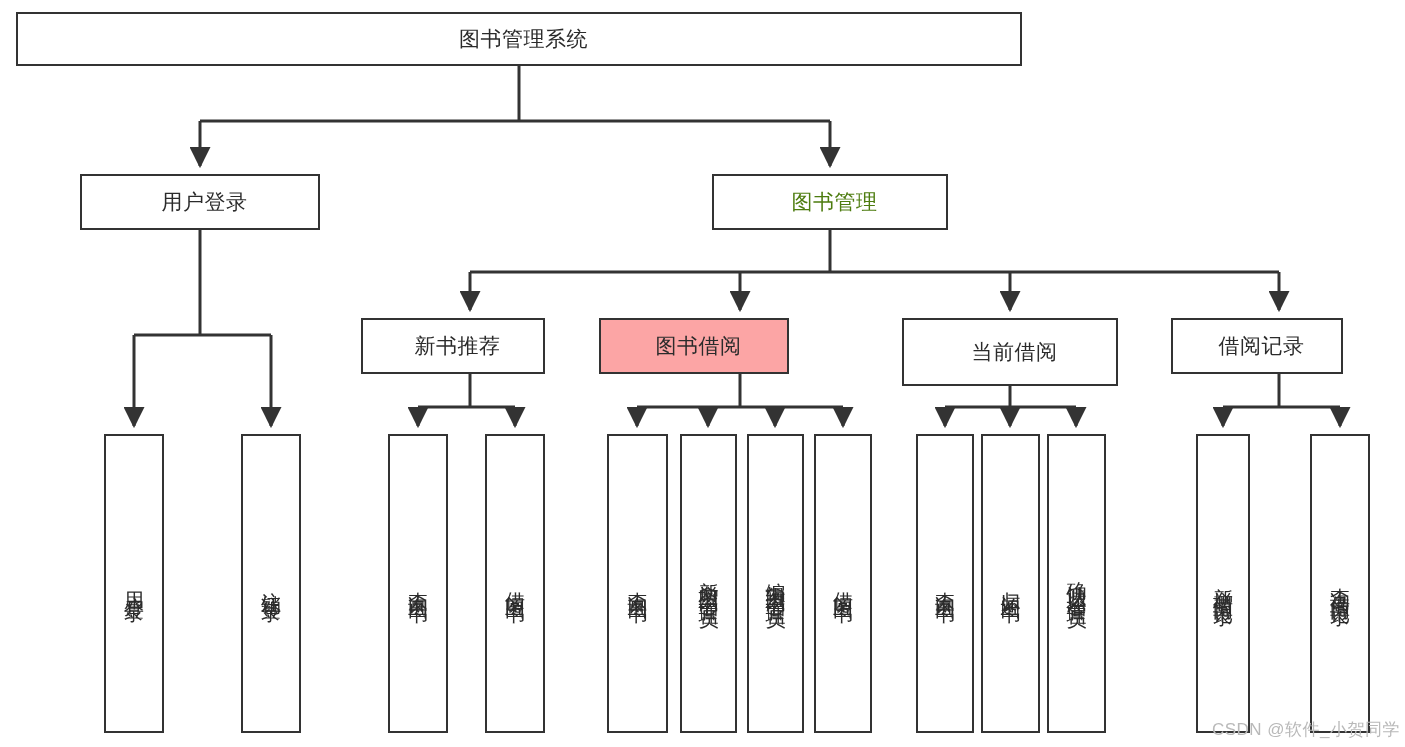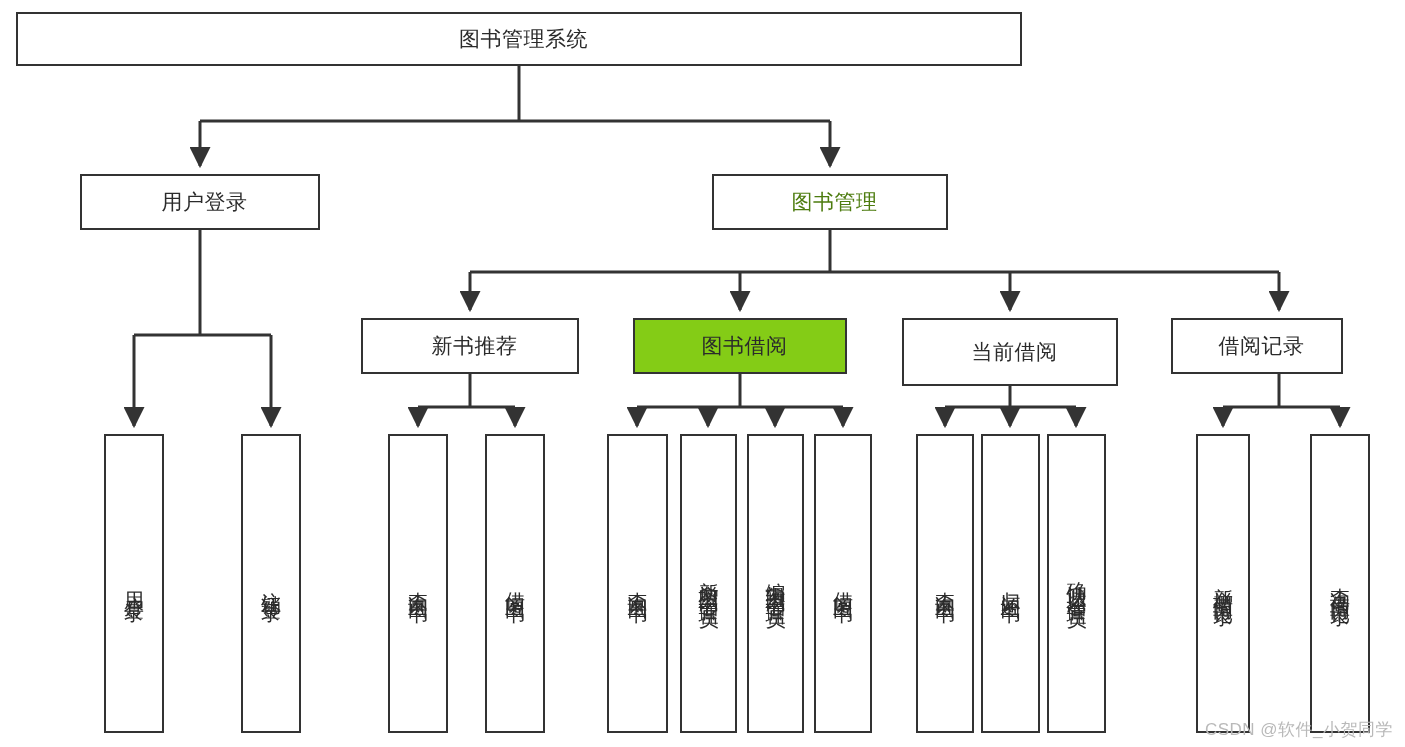--- a/index.html
+++ b/index.html
@@ -52,21 +52,21 @@
     text-align: center;
   }
   .node.vert .vtext {
     writing-mode: vertical-rl;
     text-orientation: upright;
     display: block;
     white-space: nowrap;
   }
   .watermark {
     position: absolute;
-    right: 12px;
+    right: 5px;
     bottom: 6px;
     font-size: 17px;
     color: #b9b9b9;
     letter-spacing: 0.5px;
     z-index: 5;
     white-space: nowrap;
   }
 </style>
 </head>
 <body>
@@ -130,24 +130,24 @@
     <span>图书管理系统</span>
   </div>
 
   <div class="node horiz" style="left: 80px; top: 174px; width: 240px; height: 56px; border-color: rgb(51, 51, 51); color: rgb(43, 43, 43); background: rgb(255, 255, 255);">
     <span>用户登录</span>
   </div>
   <div class="node horiz" style="left: 712px; top: 174px; width: 236px; height: 56px; border-color: rgb(51, 51, 51); color: #4d7c0f; background: rgb(255, 255, 255);">
     <span>图书管理</span>
   </div>
 
-  <div class="node horiz" style="left: 361px; top: 318px; width: 218px; height: 56px; border-color: rgb(51, 51, 51); color: rgb(43, 43, 43); background: rgb(255, 255, 255);">
+  <div class="node horiz" style="left: 361px; top: 318px; width: 184px; height: 56px; border-color: rgb(51, 51, 51); color: rgb(43, 43, 43); background: rgb(255, 255, 255);">
     <span>新书推荐</span>
   </div>
-  <div class="node horiz" style="left: 633px; top: 318px; width: 214px; height: 56px; border-color: rgb(51, 51, 51); color: rgb(43, 43, 43); background: #84cc16;">
+  <div class="node horiz" style="left: 599px; top: 318px; width: 190px; height: 56px; border-color: rgb(51, 51, 51); color: rgb(43, 43, 43); background: #fca5a5;">
     <span>图书借阅</span>
   </div>
   <div class="node horiz" style="left: 902px; top: 318px; width: 216px; height: 68px; border-color: rgb(51, 51, 51); color: rgb(43, 43, 43); background: rgb(255, 255, 255);">
     <span>当前借阅</span>
   </div>
   <div class="node horiz" style="left: 1171px; top: 318px; width: 172px; height: 56px; border-color: rgb(51, 51, 51); color: rgb(43, 43, 43); background: rgb(255, 255, 255);">
     <span>借阅记录</span>
   </div>
 
   <div class="node vert" style="left: 104px; top: 434px; width: 60px; height: 299px; border-color: rgb(51, 51, 51); color: rgb(43, 43, 43); background: rgb(255, 255, 255);">

